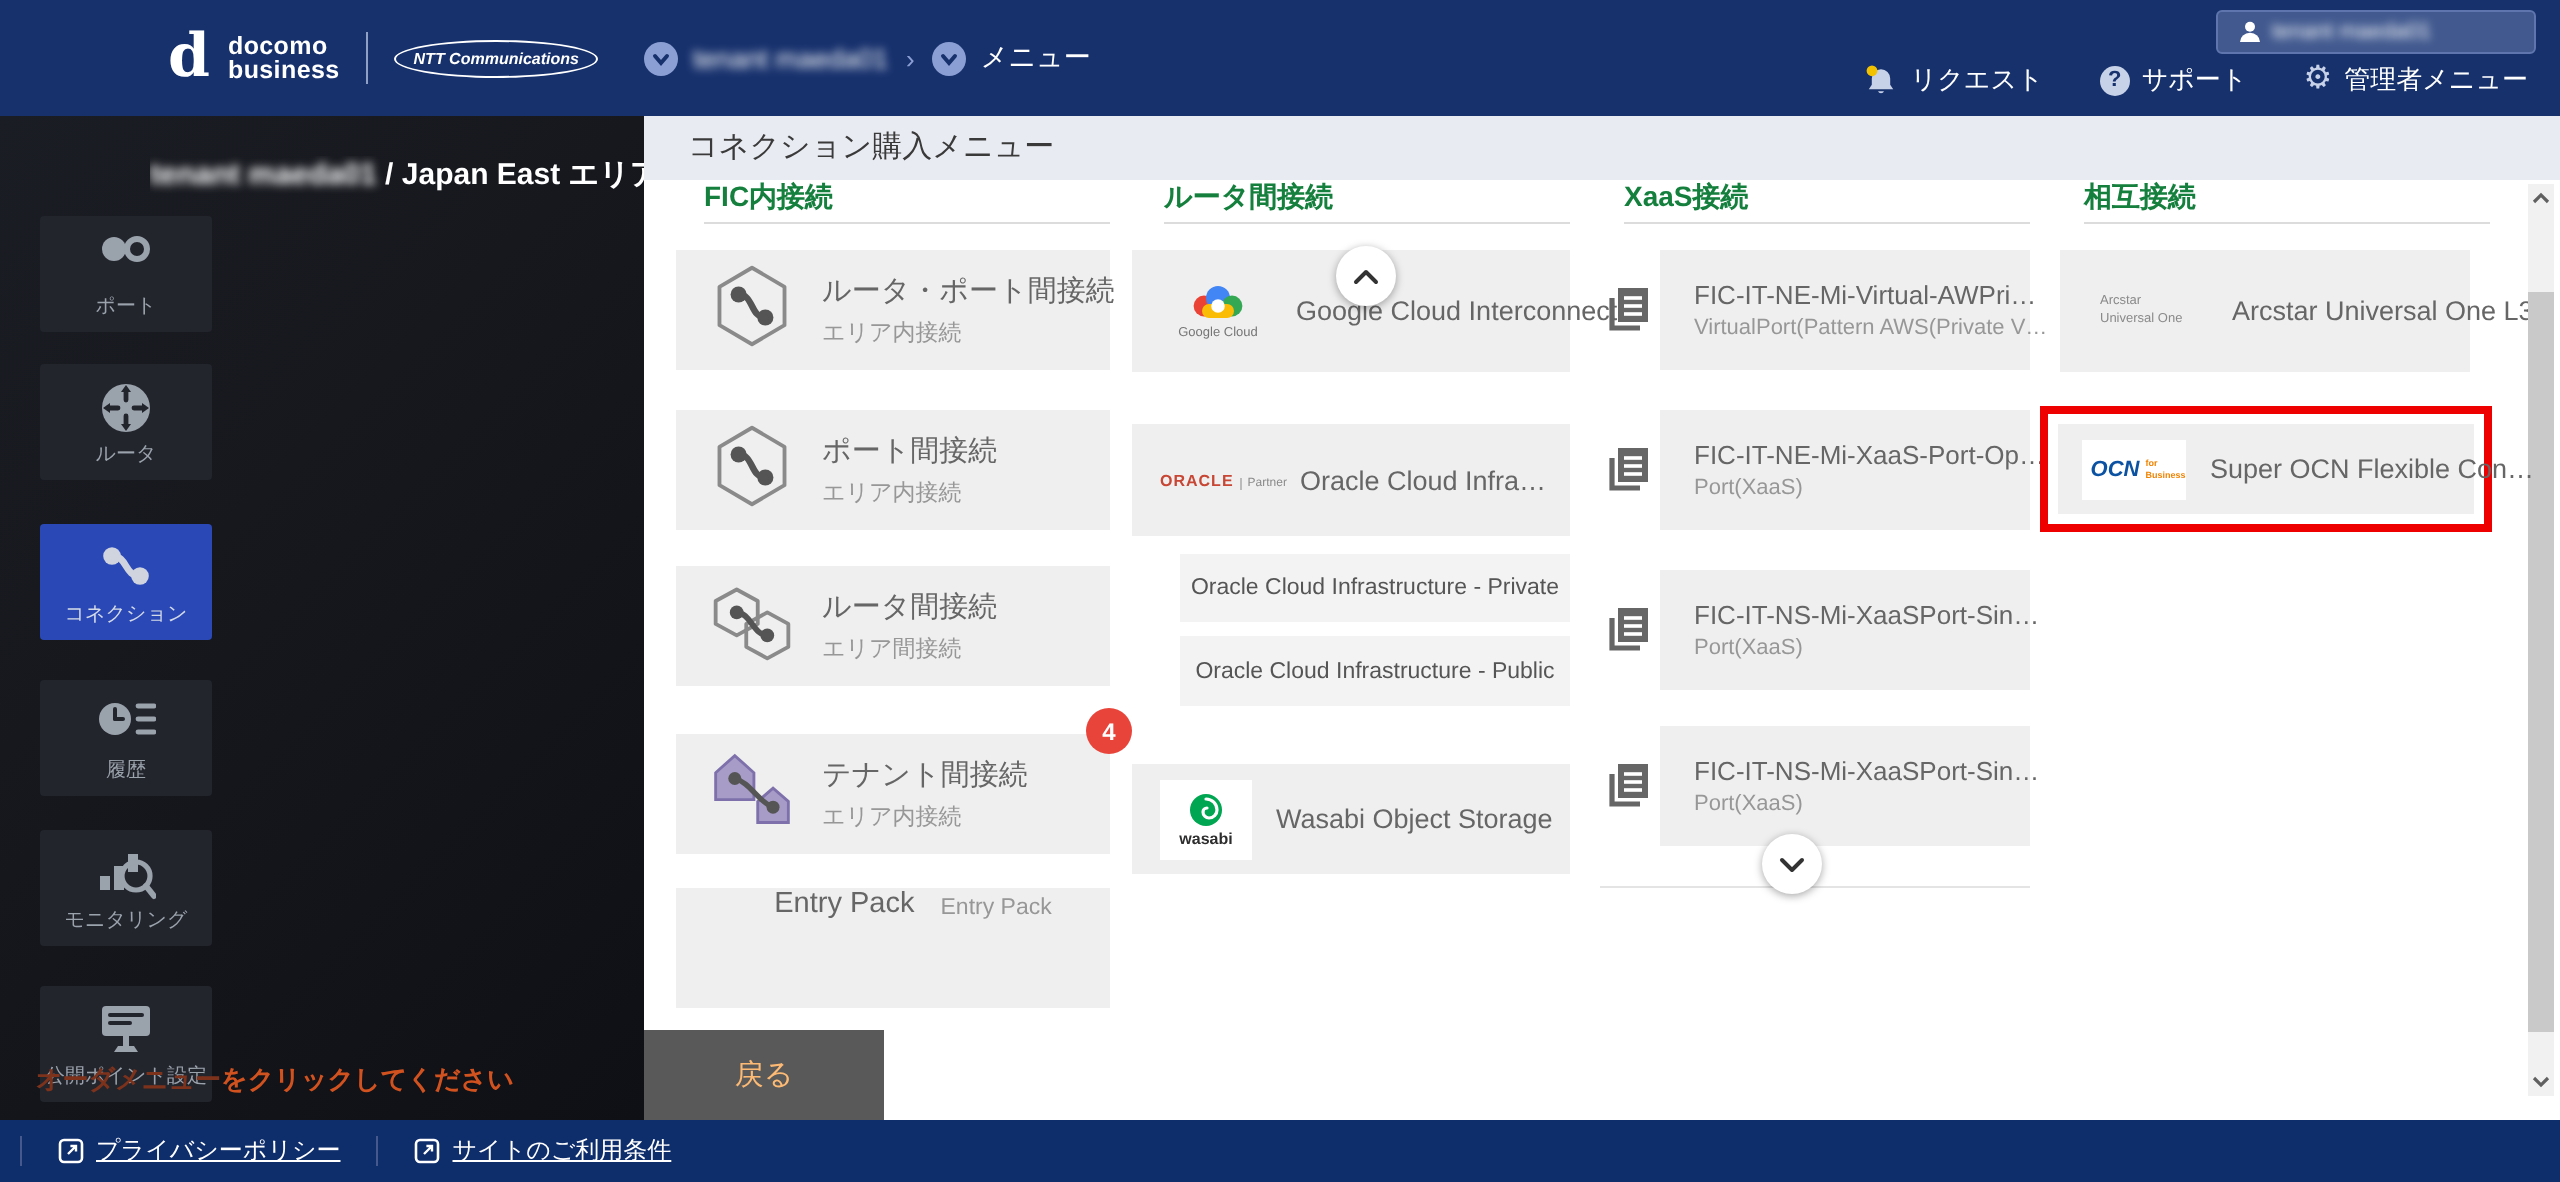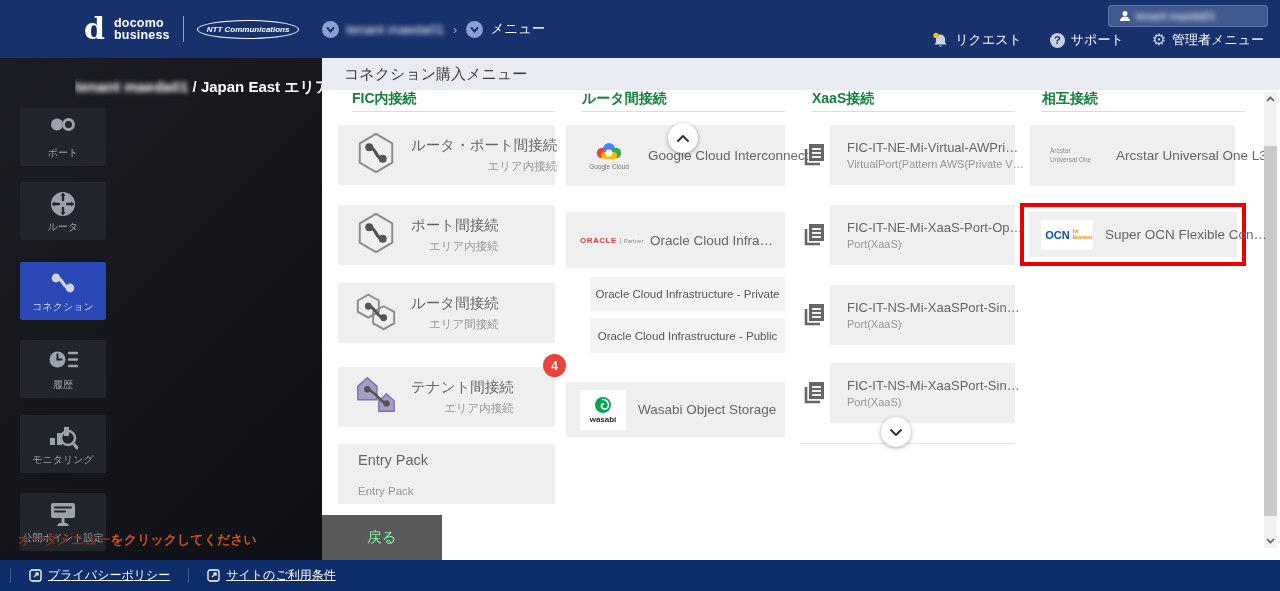--- a/index.html
+++ b/index.html
@@ -34,21 +34,21 @@
   .hint .dim { color:#7d321c;text-align:center; }
   .hint .bright { color:var(--hint_orange); }
 
   
   .panel { position:absolute; left:322px; top:58px; width:958px; height:502px; background:#fff; }
   .panel-title { height:32px; background:var(--panel_titlebar); color:#3a3a3a; font-size:15px; line-height:32px; padding-left:22px; }
   .content { position:absolute; top:32px; left:0; right:0; bottom:0; }
   .colhead { position:absolute; top:0; height:22px; width:203px; border-bottom:1px solid #dcdcdc; font-weight:bold; font-size:14px; color:#15803d; }
   .card { position:absolute; background:var(--card_gray); display:flex; align-items:center; cursor:pointer; }
   .ctitle { font-size:14.5px; color:#666; white-space:nowrap; }
-  .csub { font-size:11.5px; color:#979797; margin-top:4px; white-space:nowrap;text-align:right; }
+  .csub { font-size:11.5px; color:#979797; margin-top:4px; white-space:nowrap; }
   .c1 { left:16px; width:217px; height:60px; padding-left:16px; gap:13px; }
   .c2 { left:244px; width:219px; }
   .subcard { position:absolute; left:268px; width:195px; background:#f3f3f3; display:flex; align-items:center; justify-content:center; font-size:11.5px; color:#555; cursor:pointer; white-space:nowrap; }
   .circle-btn { position:absolute; width:30px; height:30px; border-radius:50%; background:#fff; box-shadow:0 1px 4px rgba(0,0,0,.35); display:flex; align-items:center; justify-content:center; cursor:pointer; z-index:4; }
   .badge { position:absolute; left:221px; top:264px; width:23px; height:23px; border-radius:50%; background:var(--badge_red); color:#fff; font-size:12px; font-weight:bold; display:flex; align-items:center; justify-content:center; z-index:3; }
   .xrow { position:absolute; left:478px; width:215px; height:61px; }
   .xrow .xicon { position:absolute; left:0; top:15px; }
   .xrow .card { left:30px; top:0; width:185px; height:60px; padding-left:17px; flex-direction:column; align-items:flex-start; justify-content:center; }
   .xrow .ctitle { font-size:13px; }
   .xrow .csub { font-size:11px; margin-top:3px; }
@@ -59,32 +59,32 @@
   .logo-box { background:#fff; display:flex; flex-direction:column; align-items:center; justify-content:center; flex:none; }
   .gc-logo { width:58px; display:flex; flex-direction:column; align-items:center; gap:2px; flex:none; }
   .gc-text { font-size:6.5px; color:#757575; white-space:nowrap; }
   .oracle-logo { display:flex; align-items:baseline; gap:3px; flex:none; width:62px; }
   .oracle-main { color:#c74634; font-weight:bold; font-size:8px; letter-spacing:.5px; }
   .oracle-sub { color:#8a8a8a; font-size:6px; border-left:1px solid #bbb; padding-left:3px; }
   .was-logo { width:46px; height:40px; }
   .was-text { font-size:8px; font-weight:bold; color:#2d2d2d; margin-top:1px; }
   .arc-logo { width:52px; font-size:6.5px; color:#8a8a8a; line-height:1.25; flex:none; }
   .ocn-logo { width:52px; height:30px; flex-direction:row; gap:3px; }
-  .ocn-main { color:#0b52a2; font-weight:bold; font-size:11px; }
+  .ocn-main { color:#0b52a2; font-weight:bold; font-style:italic; font-size:11px; }
   .ocn-sub { color:#f08300; font-size:4.5px; line-height:1.15; width:16px; font-weight:bold; }
   .clbl { font-size:13.5px; color:#666; white-space:nowrap; }
-  .entry-pad { padding-left:20px; flex-direction:column; align-items:flex-start; justify-content:center; }
+  .entry-pad { padding-left:20px; flex-direction:row; align-items:flex-start; justify-content:center; }
 
   
   .sbar { position:absolute; left:942px; top:2px; width:13px; height:456px; background:#f1f1f1; }
   .sbar .thumb { position:absolute; left:0; top:54px; width:13px; height:370px; background:#c9c9c9; }
   .sbar .arr { position:absolute; left:0; width:13px; height:14px; display:flex; align-items:center; justify-content:center; }
   .sbar .up { top:0; } .sbar .dn { bottom:0; }
 
-  .back-btn { position:absolute; left:0; top:425px; width:120px; height:45px; background:var(--back_gray); color:#86efac; font-size:14.5px; display:flex; align-items:center; justify-content:center; cursor:pointer; }
+  .back-btn { position:absolute; left:0; top:425px; width:120px; height:45px; background:var(--back_gray); color:#fdba74; font-size:14.5px; display:flex; align-items:center; justify-content:center; cursor:pointer; }
 
   
   .footer { position:absolute; left:0; top:560px; width:1280px; height:31px; background:var(--footer_navy); color:#fff; display:flex; align-items:center; font-size:12px; padding-left:10px; gap:18px; }
   .fsep { width:1px; height:15px; background:#47598c; }
   .flink { display:flex; align-items:center; gap:6px; cursor:pointer; }
   .flink span { text-decoration:underline; }
 </style>
 </head>
 <body>
 

